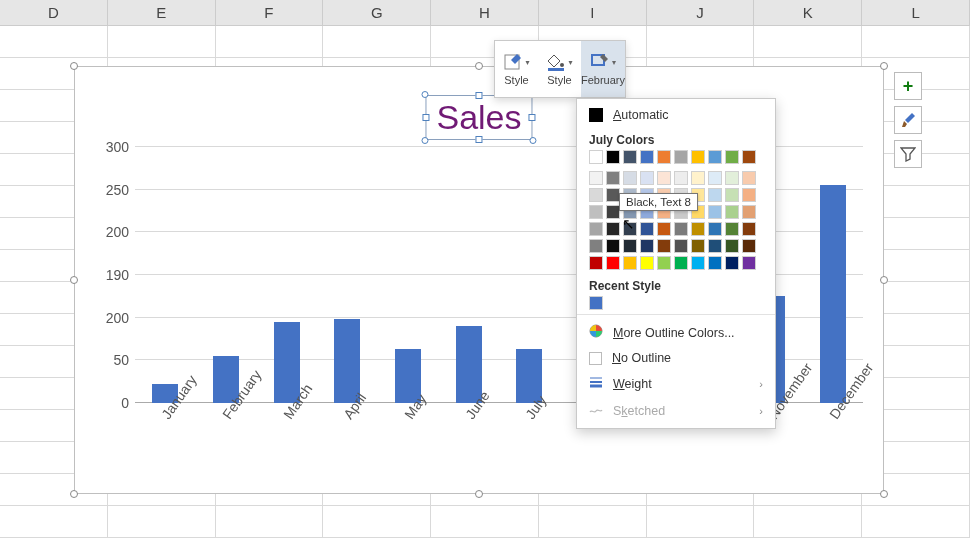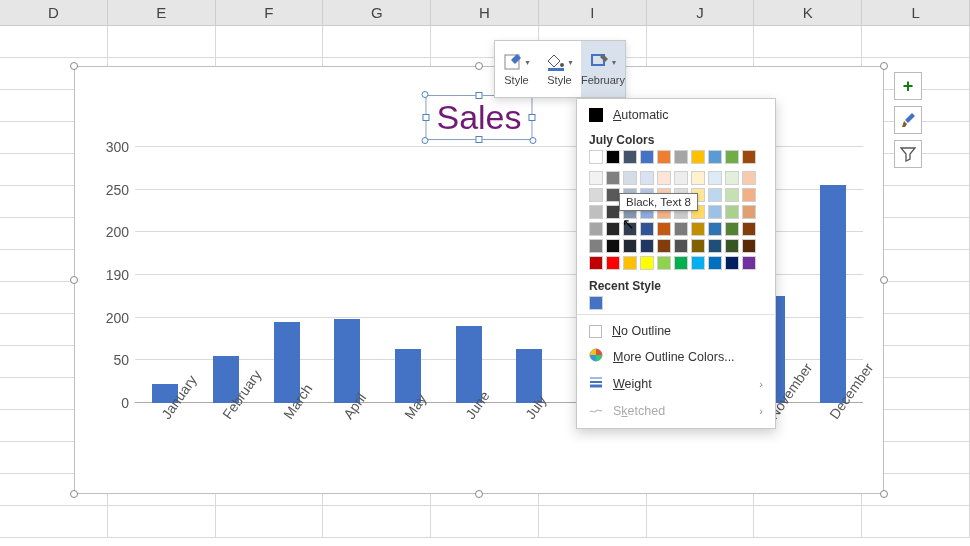--- a/index.html
+++ b/index.html
@@ -481,36 +481,36 @@
       <div class="swatch" style="background: rgb(112, 48, 160);"></div>
     </div>
 
   <div class="panel-heading">Recent Style</div>
   <div id="recent-row" class="swatch-row">
       <div class="swatch" style="background: rgb(68, 114, 196);"></div>
     </div>
 
   <div class="sep"></div>
   <div class="panel-row">
-    <div class="no-outline-ico"></div>
-    <span class="lbl"><span class="underline">N</span>o Outline</span>
-  </div>
-  <div class="panel-row">
     <span style="width:14px">
       <svg width="14" height="14" viewBox="0 0 14 14">
           <circle cx="7" cy="7" r="6" fill="none" stroke="#888"></circle>
           <path d="M7 1a6 6 0 016 6H7z" fill="#e74c3c"></path>
           <path d="M13 7a6 6 0 01-6 6V7z" fill="#2ecc71"></path>
           <path d="M7 13a6 6 0 01-6-6h6z" fill="#3498db"></path>
           <path d="M1 7a6 6 0 016-6v6z" fill="#f1c40f"></path>
         </svg>
     </span>
     <span class="lbl"><span class="underline">M</span>ore Outline Colors...</span>
   </div>
   <div class="panel-row">
+    <div class="no-outline-ico"></div>
+    <span class="lbl"><span class="underline">N</span>o Outline</span>
+  </div>
+  <div class="panel-row">
     <span style="width:14px">
       <svg width="14" height="14" viewBox="0 0 14 14">
           <line x1="1" y1="3" x2="13" y2="3" stroke="#4472c4" stroke-width="1"></line>
           <line x1="1" y1="7" x2="13" y2="7" stroke="#4472c4" stroke-width="2"></line>
           <line x1="1" y1="11" x2="13" y2="11" stroke="#4472c4" stroke-width="3"></line>
         </svg>
     </span>
     <span class="lbl"><span class="underline">W</span>eight</span>
     <span class="chev">›</span>
   </div>

